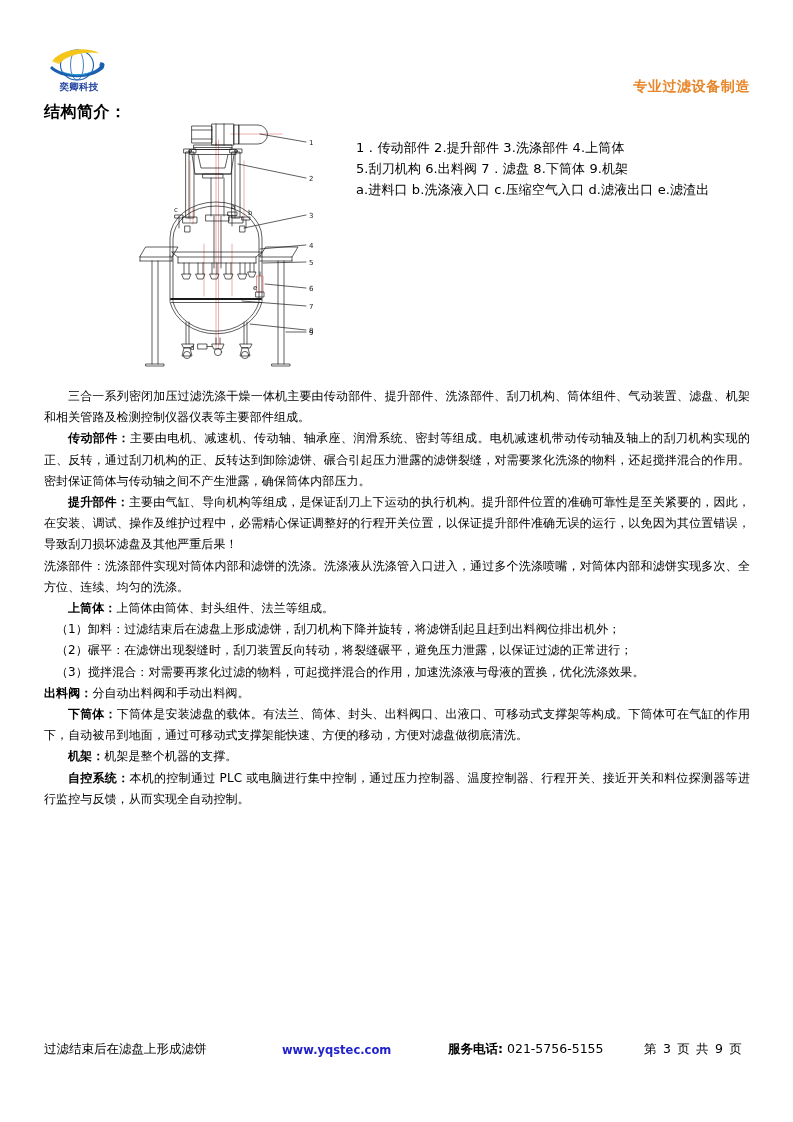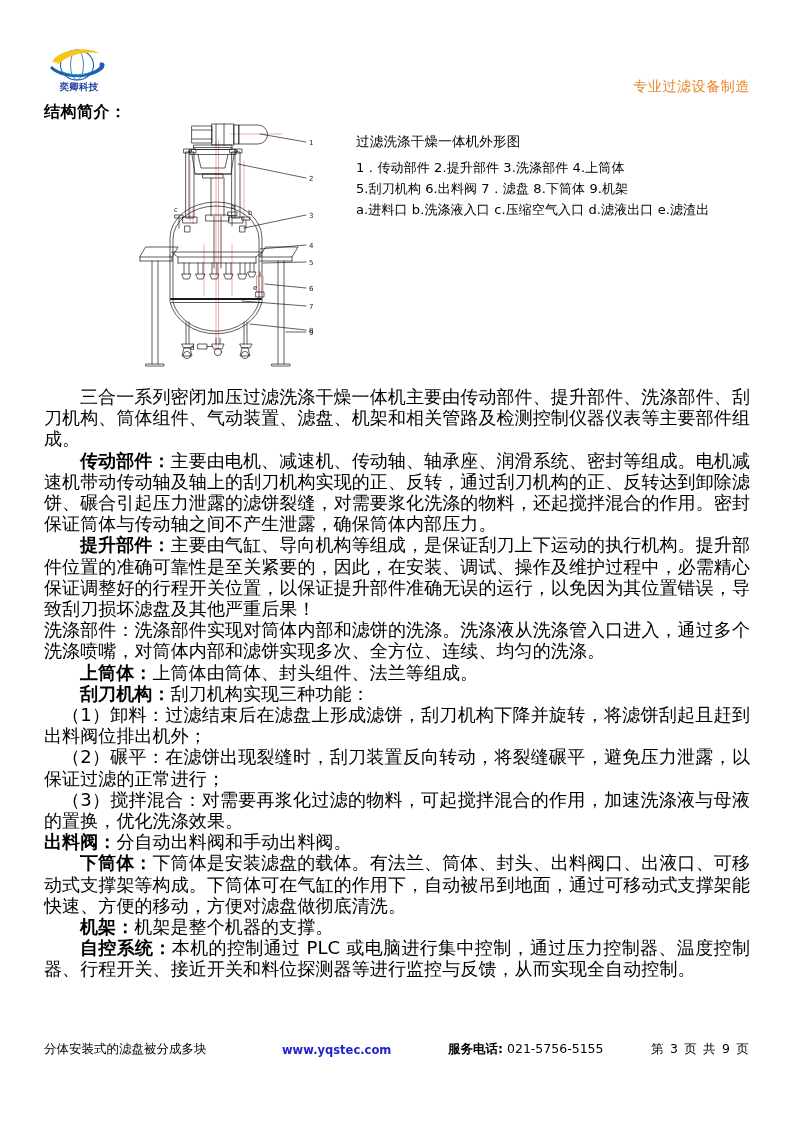--- a/index.html
+++ b/index.html
@@ -54,21 +54,21 @@
     color: #1b3f9e;
     letter-spacing: 0.3px;
     line-height: 11px;
     white-space: nowrap;
   }
   .header-slogan {
     position: absolute;
     right: 0;
     top: 33px;
     font-size: 14px;
-    font-weight: normal;
+    font-weight: bold;
     color: #e8862a;
     letter-spacing: 0.6px;
     white-space: nowrap;
   }
 
   
   .section-title {
     position: absolute;
     left: 44px;
     top: 102px;
@@ -113,21 +113,21 @@
   }
 
   
   .body-copy {
     position: absolute;
     left: 44px;
     top: 386px;
     width: 706px;
   }
   .para {
-    font-size: 18px;
+    font-size: 12px;
     line-height: 21.2px;
     text-align: justify;
     text-justify: inter-ideograph;
     margin: 0;
     letter-spacing: 0.1px;
   }
   .para.indent {
     text-indent: 2em;
   }
   .para.indent-1 {
@@ -166,21 +166,21 @@
   }
   .footer-phone {
     position: absolute;
     left: 392px;
     top: 0;
     white-space: nowrap;
   }
   .footer-phone b { font-weight: bold; margin-left: 12px; }
   .footer-pages {
     position: absolute;
-    right: 0;
+    right: 7px;
     top: 0;
     white-space: nowrap;
     letter-spacing: 1.2px;
   }
 </style>
 </head>
 <body>
 
 <div class="page">
 
@@ -400,21 +400,20 @@
         <line x1="152" y1="145" x2="152" y2="248"></line>
         <path d="M140 248 L158 248 L158 250 L140 250 Z"></path>
       </g>
       <line x1="154" y1="216" x2="174" y2="216" stroke="#1a1a1a"></line>
       <text x="177" y="219" font-family="DejaVu Sans, sans-serif" font-size="7" fill="#1a1a1a" stroke="none">9</text>
 
     </svg>
   </div>
 
   <div class="caption-block">
-    <div class="caption-title">过滤洗涤干燥一体机外形图</div>
     <div class="legend">
       <div class="legend-line">1．传动部件 2.提升部件 3.洗涤部件 4.上筒体</div>
       <div class="legend-line">5.刮刀机构 6.出料阀 7．滤盘 8.下筒体 9.机架</div>
       <div class="legend-line">a.进料口 b.洗涤液入口 c.压缩空气入口 d.滤液出口 e.滤渣出</div>
     </div>
   </div>
 
   <div class="body-copy">
 
     <p class="para indent">
@@ -430,23 +429,20 @@
     </p>
 
     <p class="para">
       <span>洗涤部件：洗涤部件实现对筒体内部和滤饼的洗涤。洗涤液从洗涤管入口进入，通过多个洗涤喷嘴，对筒体内部和滤饼实现多次、全方位、连续、均匀的洗涤。</span>
     </p>
 
     <p class="para indent">
       <span class="lead">上筒体：</span><span>上筒体由筒体、封头组件、法兰等组成。</span>
     </p>
 
-    <p class="para indent">
-      <span class="lead">刮刀机构：</span><span>刮刀机构实现三种功能：</span>
-    </p>
 
     <p class="para indent-1">
       <span>（1）卸料：过滤结束后在滤盘上形成滤饼，刮刀机构下降并旋转，将滤饼刮起且赶到出料阀位排出机外；</span>
     </p>
 
     <p class="para indent-1">
       <span>（2）碾平：在滤饼出现裂缝时，刮刀装置反向转动，将裂缝碾平，避免压力泄露，以保证过滤的正常进行；</span>
     </p>
 
     <p class="para indent-1">
@@ -466,21 +462,21 @@
       <span class="lead">机架：</span><span>机架是整个机器的支撑。</span>
     </p>
 
     <p class="para indent">
       <span class="lead">自控系统：</span><span>本机的控制通过 PLC 或电脑进行集中控制，通过压力控制器、温度控制器、行程开关、接近开关和料位探测器等进行监控与反馈，从而实现全自动控制。</span>
     </p>
 
   </div>
 
   <div class="footer">
-    <div class="footer-company">分体安装式的滤盘被分成多块</div>
+    <div class="footer-company">过滤结束后在滤盘上形成滤饼</div>
     <a class="footer-url" href="#">www.yqstec.com</a>
     <div class="footer-phone">
       <b>服务电话:</b>
       <span>021-5756-5155</span>
     </div>
     <div class="footer-pages">第 3 页 共 9 页</div>
   </div>
 
 </div>
 

